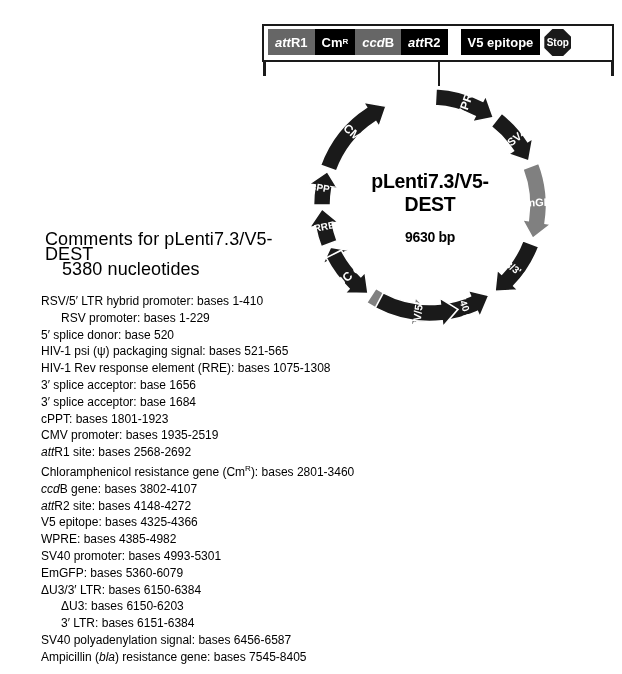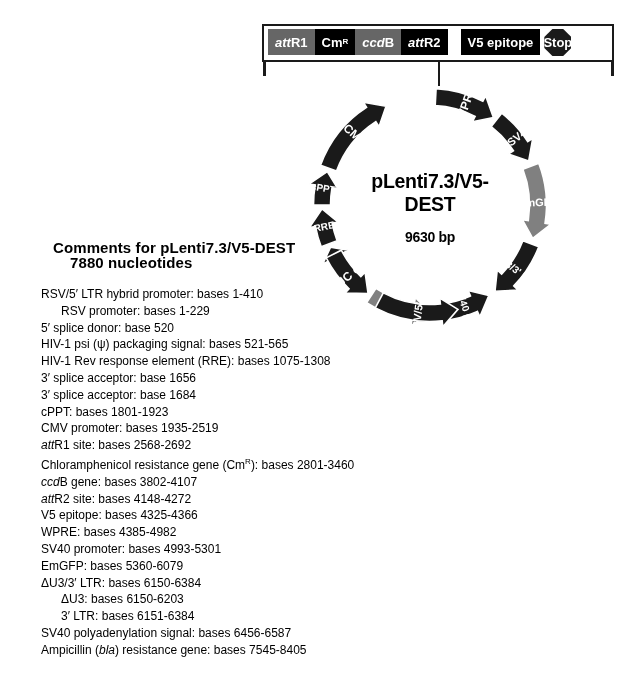--- a/index.html
+++ b/index.html
@@ -31,30 +31,30 @@
   }
   .seg.grey{background:#666666;}
   .seg.dark{background:#000000;}
   .seg .it{font-style:italic;}
   .seg sup{font-size:8px;vertical-align:super;font-weight:bold;}
   .gap{width:13px;background:transparent;}
   .stop-oct{
     width:27px;height:27px;background:#1a1a1a;
     clip-path:polygon(30% 0,70% 0,100% 30%,100% 70%,70% 100%,30% 100%,0 70%,0 30%);
     display:flex;align-items:center;justify-content:center;
-    color:#fff;font-size:13px;font-weight:bold;margin-left:4px;
+    color:#fff;font-size:10px;font-weight:bold;margin-left:4px;
   }
   
   .leg{position:absolute;background:#1a1a1a;width:3px;}
   .dropline{position:absolute;background:#1a1a1a;width:2px;}
 
   
   .comments{position:absolute;left:37px;top:228px;width:275px;}
   .comments h2{
-    margin:12px;font-size:15px;font-weight:bold;line-height:15px;
+    margin:4px;font-size:18px;font-weight:normal;line-height:15px;
     letter-spacing:0.1px;
   }
   .comments h2 .sub{display:block;padding-left:17px;}
   .clist{margin:16px 0 0 0;padding:0;list-style:none;}
   .clist li{font-size:12px;line-height:16.8px;white-space:nowrap;}
   .clist li.ind{padding-left:20px;}
   .clist li .it{font-style:italic;}
   .clist li sup{font-size:8px;vertical-align:super;}
 
   
@@ -167,21 +167,21 @@
 
   <div class="title-center">
     <span>pLenti7.3/V5-</span><br>
     <span>DEST</span>
     <span class="bp">9630 bp</span>
   </div>
 
   <div class="comments">
     <h2>
       <span>Comments for pLenti7.3/V5-DEST</span>
-      <span class="sub">7880 nucleotides</span>
+      <span class="sub">5380 nucleotides</span>
     </h2>
     <ul class="clist" id="comments-list">
         <li>RSV/5′ LTR hybrid promoter: bases 1-410</li>
         <li class="ind">RSV promoter: bases 1-229</li>
         <li>5′ splice donor: base 520</li>
         <li>HIV-1 psi (ψ) packaging signal: bases 521-565</li>
         <li>HIV-1 Rev response element (RRE): bases 1075-1308</li>
         <li>3′ splice acceptor: base 1656</li>
         <li>3′ splice acceptor: base 1684</li>
         <li>cPPT: bases 1801-1923</li>

